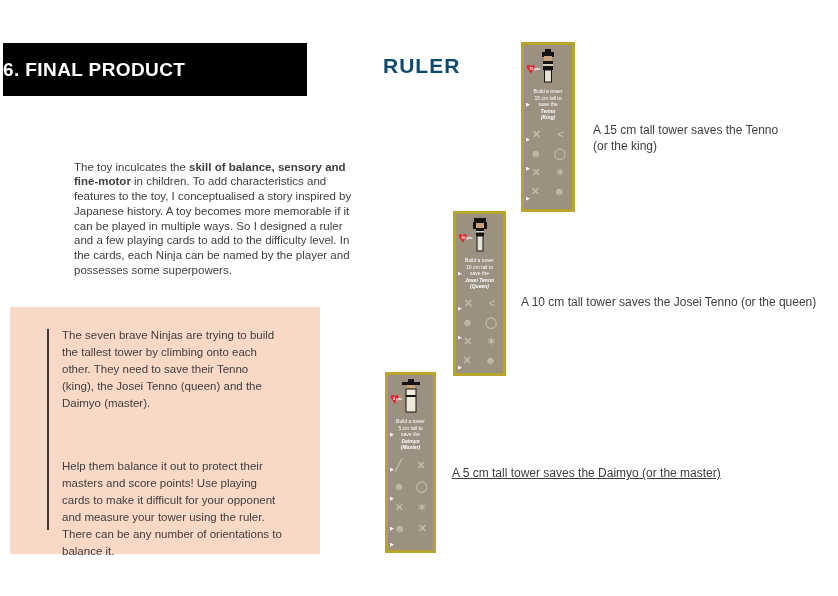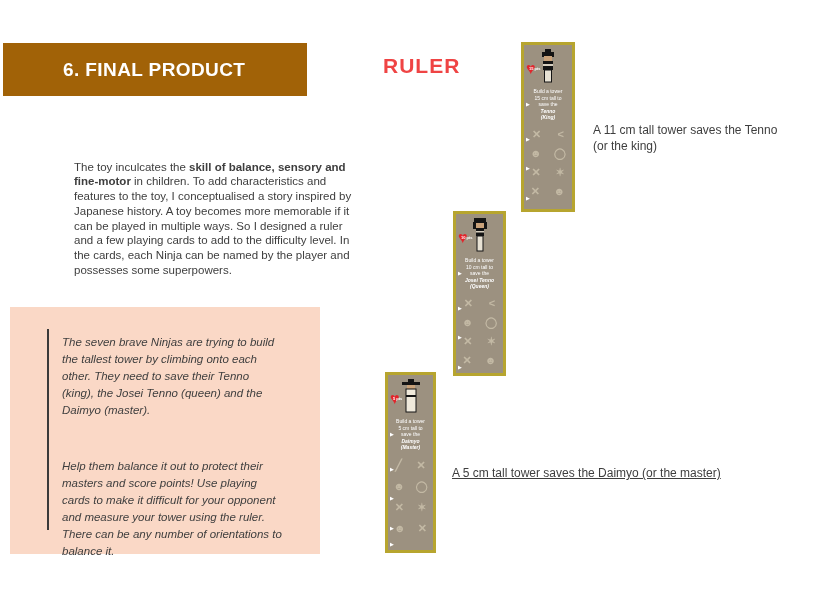--- a/index.html
+++ b/index.html
@@ -1,34 +1,34 @@
 <!DOCTYPE html>
 <html><head>
 <meta charset="utf-8">
 <style>
   html,body{margin:0;padding:0;background:#ffffff;font-family:"Liberation Sans", sans-serif;}
   #page{position:relative;width:838px;height:596px;background:#ffffff;overflow:hidden;}
 
   
-  .banner{position:absolute;left:3px;top:43px;width:304px;height:53px;background:#a16207;
-          display:flex;align-items:center;box-sizing:border-box;padding-left:60px;}
+  .banner{position:absolute;left:3px;top:43px;width:304px;height:53px;background:#000000;
+          display:flex;align-items:center;box-sizing:border-box;}
   .banner h1{margin:0;color:#ffffff;font-size:19px;font-weight:bold;letter-spacing:.4px;}
 
   .intro{position:absolute;left:74px;top:148px;width:286px;font-size:11.5px;line-height:14.8px;color:#3E3E3E;}
   .intro b{font-weight:bold;}
 
   .story-box{position:absolute;left:10px;top:307px;width:310px;height:247px;background:#FAD8C6;}
   .story-rule{position:absolute;left:47px;top:329px;width:2px;height:201px;background:#3a3a3a;}
   .story-p{position:absolute;left:62px;width:220px;font-size:11.5px;line-height:17px;color:#3E3E3E;}
-  .story-p.p1{top:322px;width:214px;font-style:italic;}
-  .story-p.p2{top:446px;width:222px;font-style:italic;}
+  .story-p.p1{top:315px;width:214px;}
+  .story-p.p2{top:446px;width:222px;}
 
   
   .ruler-heading{position:absolute;left:383px;top:54px;margin:0;font-size:21px;font-weight:bold;
-                 color:#ef4444;letter-spacing:1px;}
+                 color:#0c4a6e;letter-spacing:1px;}
 
   .caption{position:absolute;font-size:12px;line-height:16px;color:#3E3E3E;}
   .caption.c1{left:593px;top:110px;width:198px;}
   .caption.c2{left:521px;top:282px;width:308px;}
   .caption.c3{left:452px;top:453px;width:340px;text-decoration:underline;}
 
   
   .ruler-card{position:absolute;box-sizing:border-box;border:3px solid #B7A52F;background:#9C9180;}
   .card1{left:521px;top:42px;width:54px;height:170px;}
   .card2{left:453px;top:211px;width:53px;height:165px;}
@@ -106,21 +106,21 @@
       <div class="icon-row">
         <span class="px-icon">✕</span>
         <span class="px-icon">☻</span>
       </div>
     </div>
     <span class="marker mk1">▶</span>
     <span class="marker mk2">▶</span>
     <span class="marker mk3">▶</span>
     <span class="marker mk4">▶</span>
   </div>
-  <p class="caption c1">A 11 cm tall tower saves the Tenno (or the king)</p>
+  <p class="caption c1">A 15 cm tall tower saves the Tenno (or the king)</p>
 
   <div class="ruler-card card2">
     <svg class="figure" width="24" height="36" viewBox="0 0 24 36">
       <rect x="6" y="0" width="12" height="5" fill="#141414"></rect>
       <rect x="5" y="4" width="3" height="7" fill="#141414"></rect>
       <rect x="16" y="4" width="3" height="7" fill="#141414"></rect>
       <rect x="8" y="5" width="8" height="5" fill="#C9A27A"></rect>
       <rect x="8" y="10" width="8" height="8" fill="#141414"></rect>
       <rect x="8" y="13" width="8" height="1.5" fill="#D8D0C0"></rect>
       <rect x="9" y="18" width="6" height="15" fill="#E8E2D4" stroke="#141414" stroke-width="1"></rect>
@@ -152,20 +152,21 @@
       <div class="icon-row">
         <span class="px-icon">✕</span>
         <span class="px-icon">☻</span>
       </div>
     </div>
     <span class="marker mk1">▶</span>
     <span class="marker mk2">▶</span>
     <span class="marker mk3">▶</span>
     <span class="marker mk4">▶</span>
   </div>
+  <p class="caption c2">A 10 cm tall tower saves the Josei Tenno (or the queen)</p>
 
   <div class="ruler-card card3">
     <svg class="figure" width="24" height="36" viewBox="0 0 24 36">
       <rect x="9" y="0" width="6" height="3" fill="#141414"></rect>
       <rect x="3" y="3" width="18" height="3" fill="#141414"></rect>
       <rect x="8" y="6" width="8" height="4" fill="#C9A27A"></rect>
       <rect x="7" y="10" width="10" height="23" fill="#EFE9DB" stroke="#141414" stroke-width="1"></rect>
       <rect x="7" y="16" width="10" height="2" fill="#141414"></rect>
     </svg>
     <div class="heart-badge">

